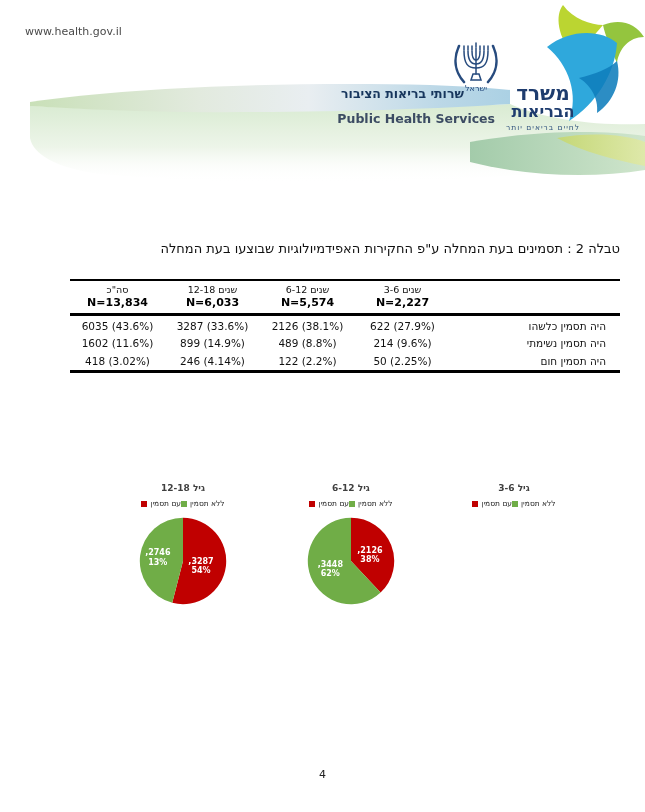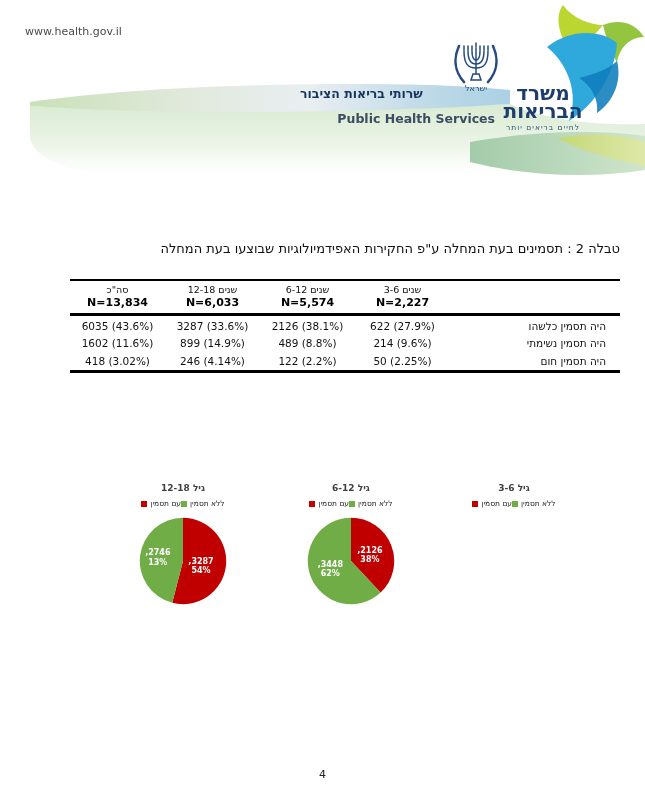--- a/index.html
+++ b/index.html
@@ -19,26 +19,26 @@
 
   .emblem-svg { position:absolute; left:452px; top:31px; width:48px; height:64px; }
 
   .star-svg { position:absolute; left:517px; top:3px; width:128px; height:124px; }
 
   .ministry-name {
     position:absolute; left:496px; top:84px; width:94px;
     text-align:center; color:#1E3C6E; direction:rtl;
   }
   .ministry-name .l1 { font-size:20px; font-weight:bold; line-height:18px; }
-  .ministry-name .l2 { font-size:20px; font-weight:bold; line-height:19px; }
+  .ministry-name .l2 { font-size:16px; font-weight:bold; line-height:19px; }
   .ministry-name .tag { font-size:7.5px; font-weight:normal; color:#33557E; letter-spacing:1px; margin-top:2px; }
 
   .banner-title-he {
     position:absolute; left:300px; top:86px; width:205px;
-    text-align:left; direction:rtl;
+    text-align:center; direction:rtl;
     font-size:12.5px; font-weight:bold; color:#17365D;
   }
   .banner-title-en {
     position:absolute; left:290px; top:111px; width:205px;
     text-align:right;
     font-size:12.5px; font-weight:bold; color:#3C4C63;
   }
 
   
   .doc-title {

